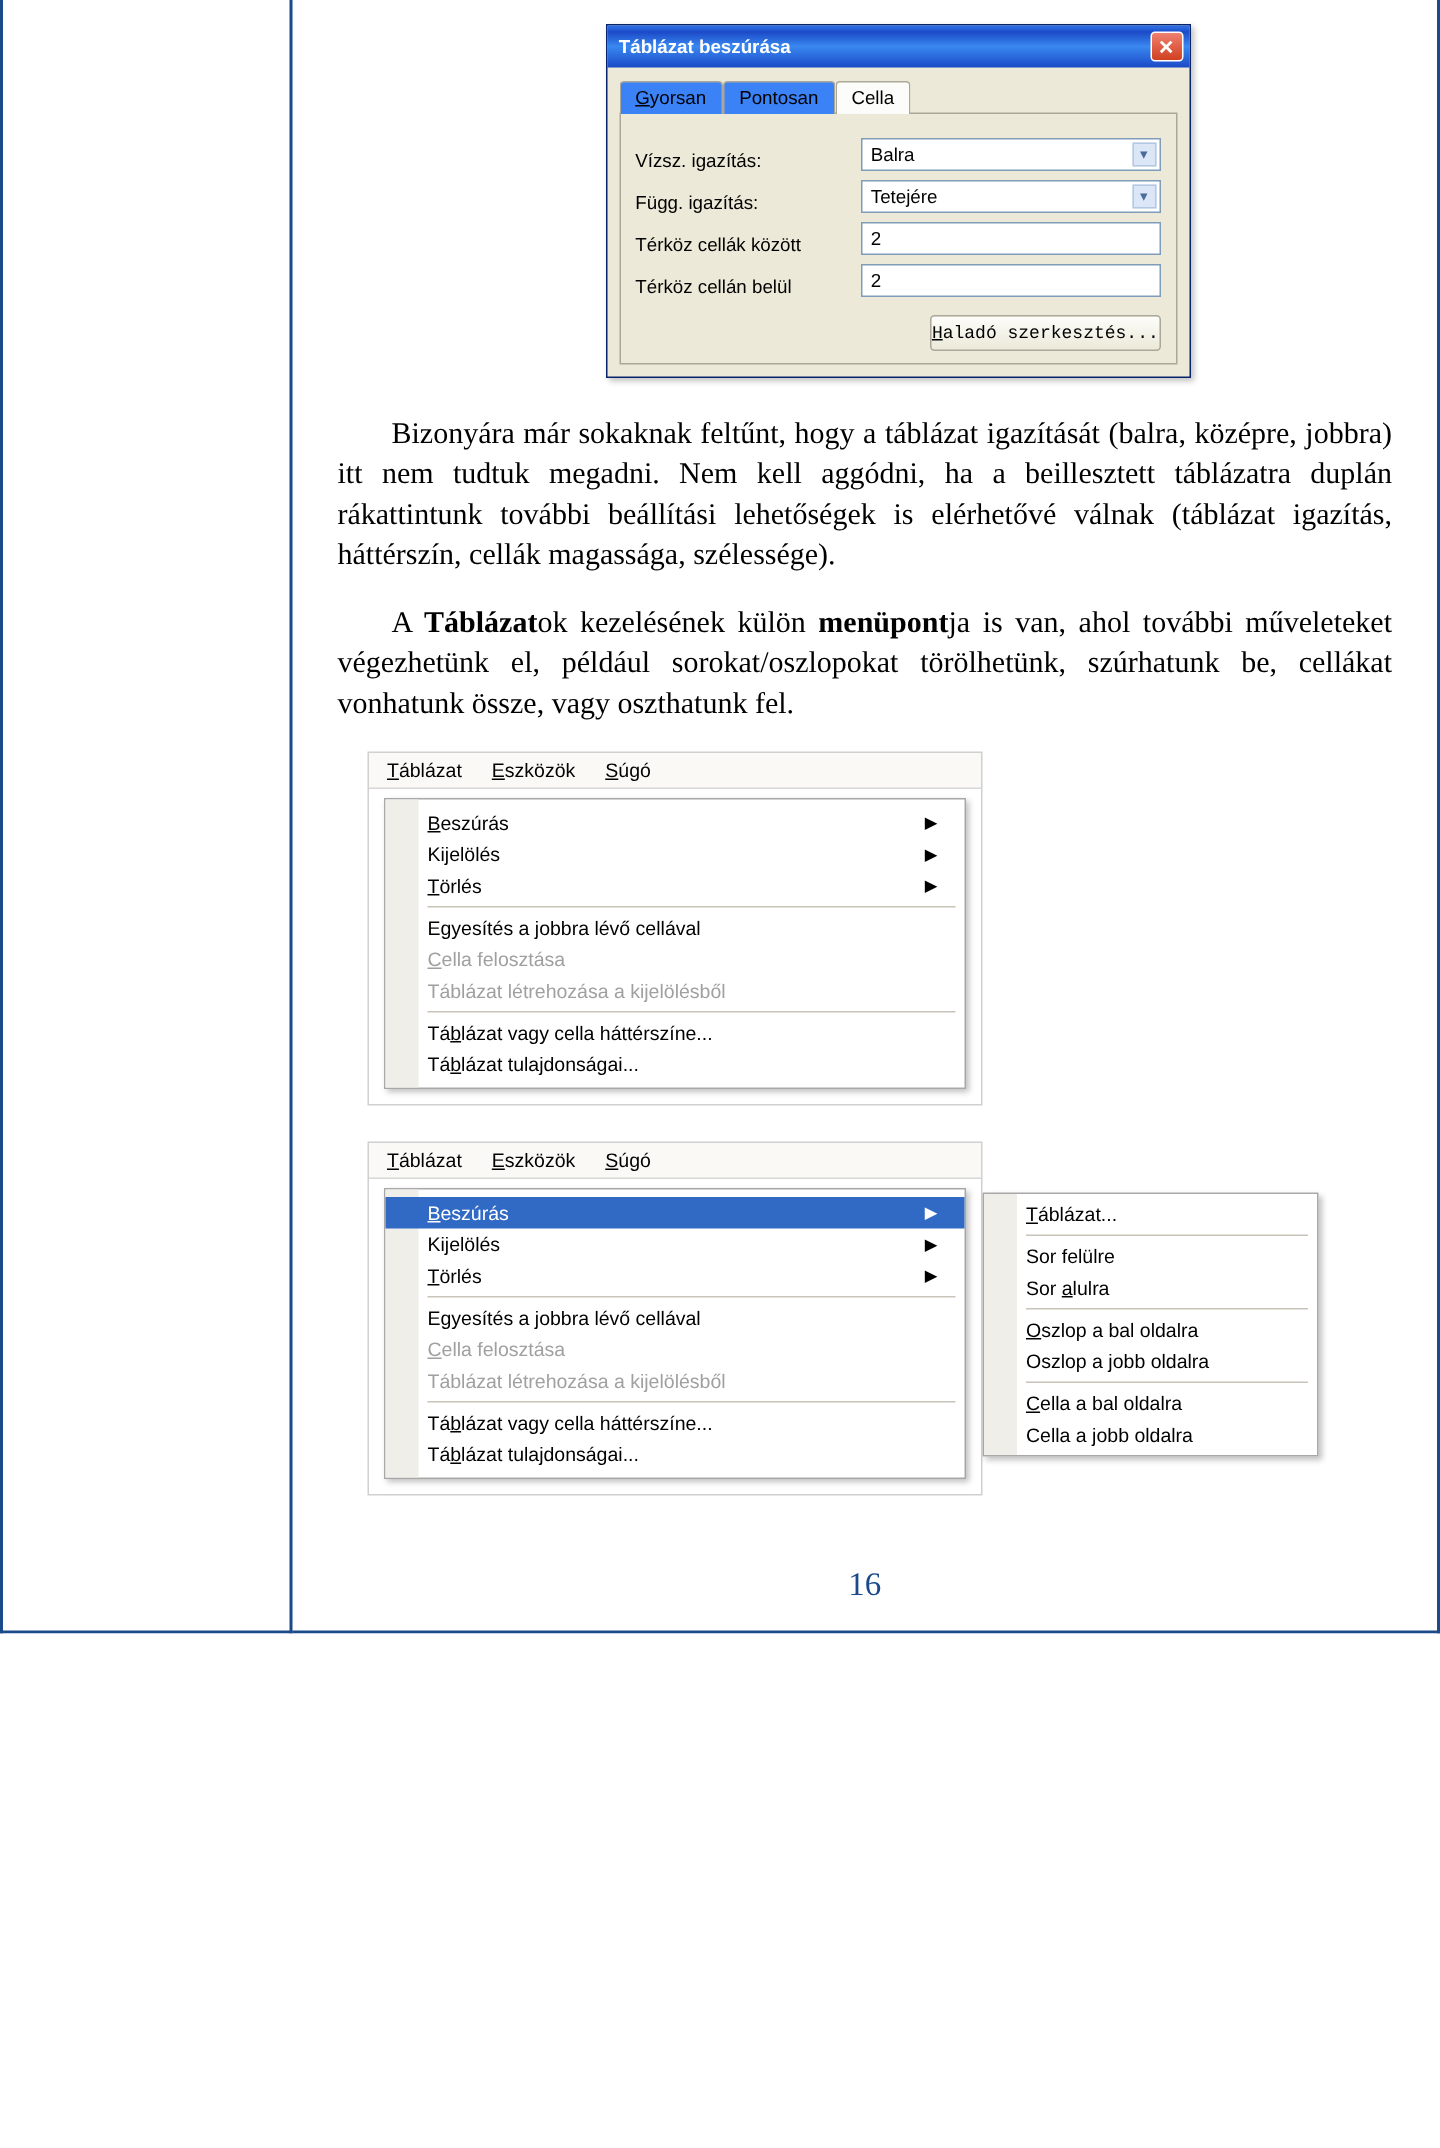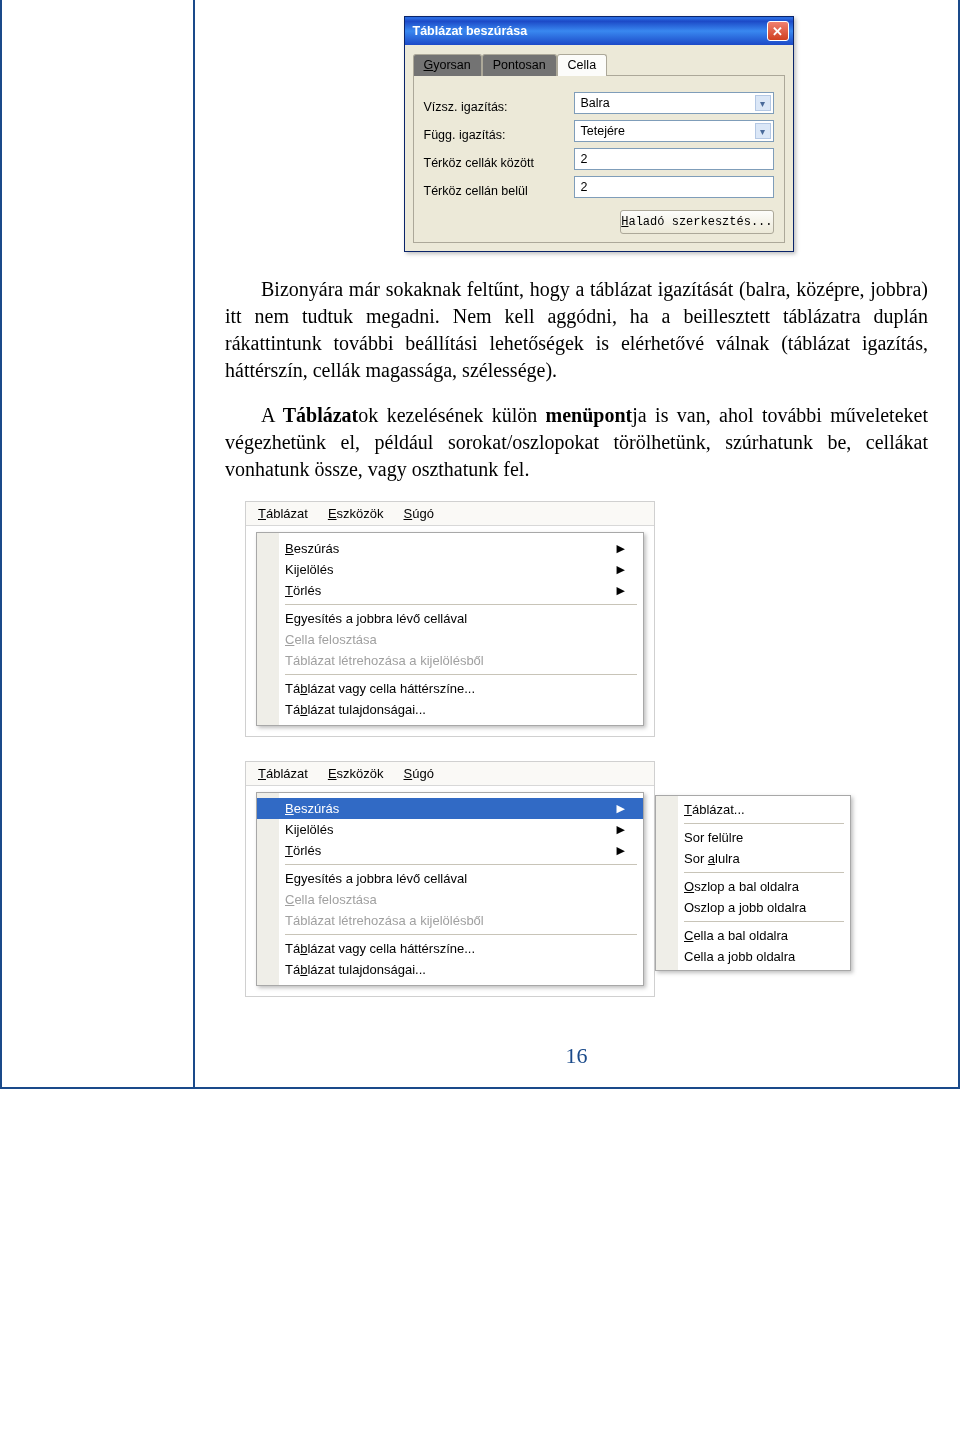--- a/index.html
+++ b/index.html
@@ -71,21 +71,21 @@
     border-bottom:none;
     border-top-left-radius:3px;border-top-right-radius:3px;
     position:relative; top:1px;
     color:#000;
   }
   .tab.active {
     background:#fcfcfa;
     z-index:2;
     font-weight:normal;
   }
-  .tab:not(.active){ background:#737373; }
+  .tab:not(.active){ background:#3b82f6; }
   .tabpanel {
     margin: 0 8px 8px 8px;
     border:1px solid #aca899;
     background:#ece9d8;
     padding: 10px 10px 8px 10px;
   }
   .form-row { display:flex; align-items:flex-end; margin: 6px 0; }
   .form-label { width: 150px; }
   .select {
     flex:1;
@@ -146,21 +146,21 @@
   .dd-sep{height:1px;background:#c8c4b8;margin:3px 6px 3px 28px;}
   .dropdown{position:relative;}
   .dropdown::before{content:"";position:absolute;left:0;top:0;bottom:0;width:22px;background:#efeee8;}
   .dd-item,.dd-sep{position:relative;z-index:1;}
   .acckey{text-decoration:underline;}
 
   
   .menu2-wrap{display:flex;align-items:flex-start;gap:0;}
   .menu2-main{width:410px;}
   .submenu{
-    width:196px;background:#fff;border:1px solid #a8a8a8;
+    width:224px;background:#fff;border:1px solid #a8a8a8;
     box-shadow:2px 2px 4px rgba(0,0,0,.25);
     padding:3px 0;font-family:Tahoma,sans-serif;font-size:13px;
     position:relative;top:34px;
   }
   .submenu::before{content:"";position:absolute;left:0;top:0;bottom:0;width:22px;background:#efeee8;}
   .submenu .dd-item{padding-right:14px;}
 
   .pagenum{
     text-align:center;
     font-family:"Times New Roman",serif;

